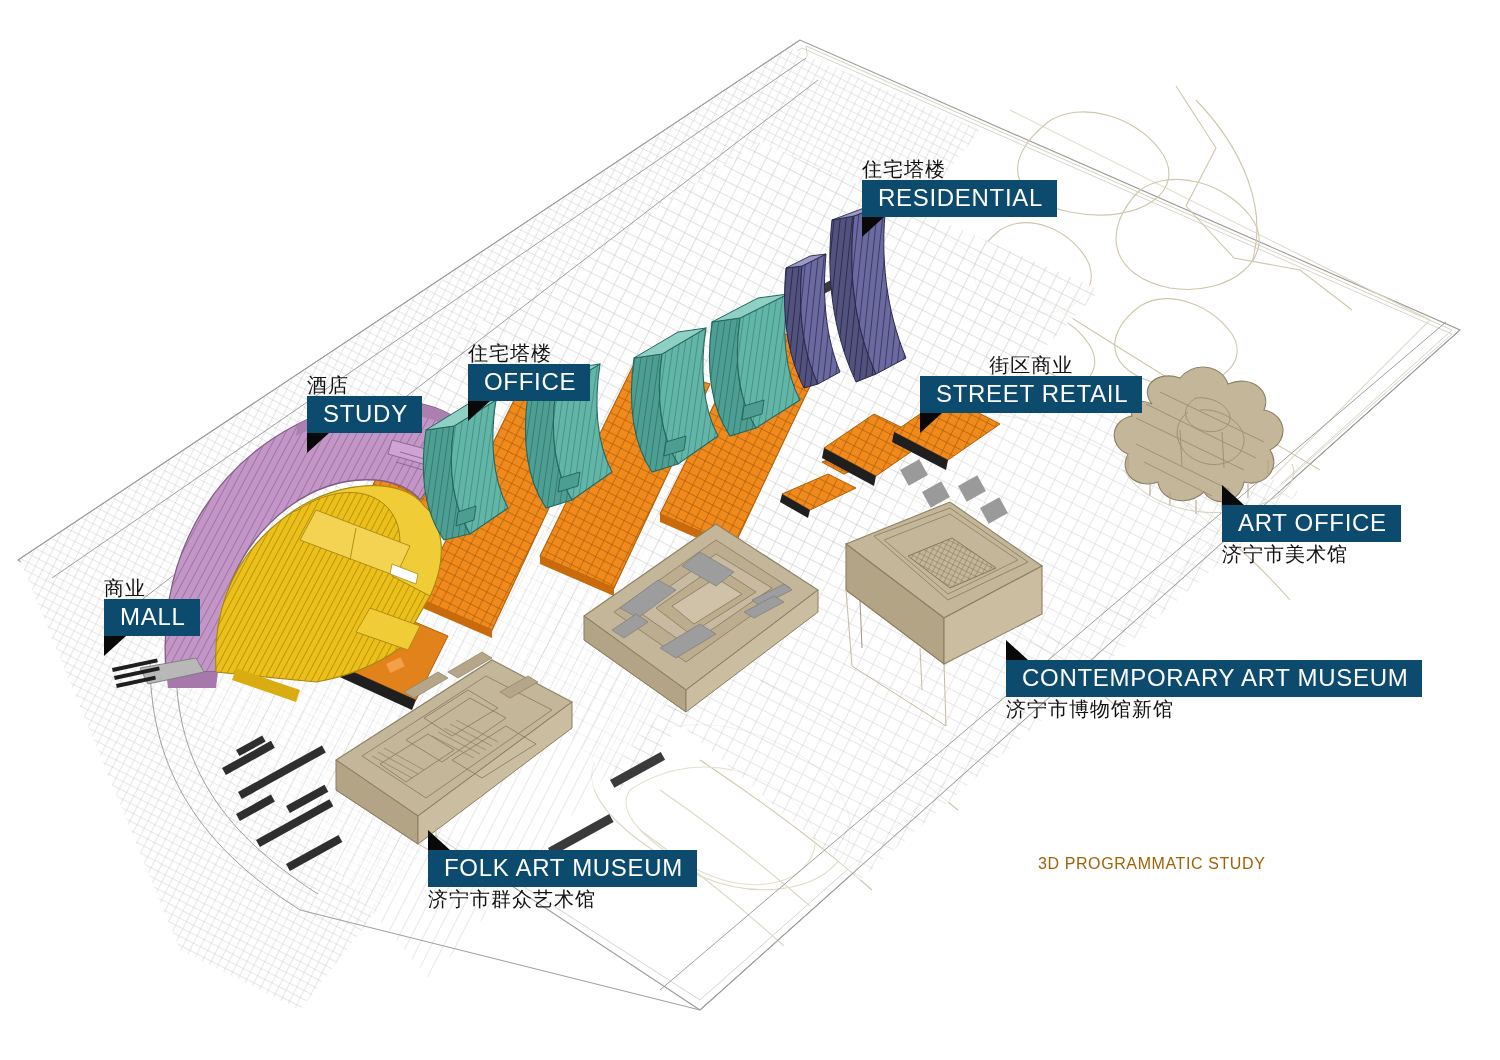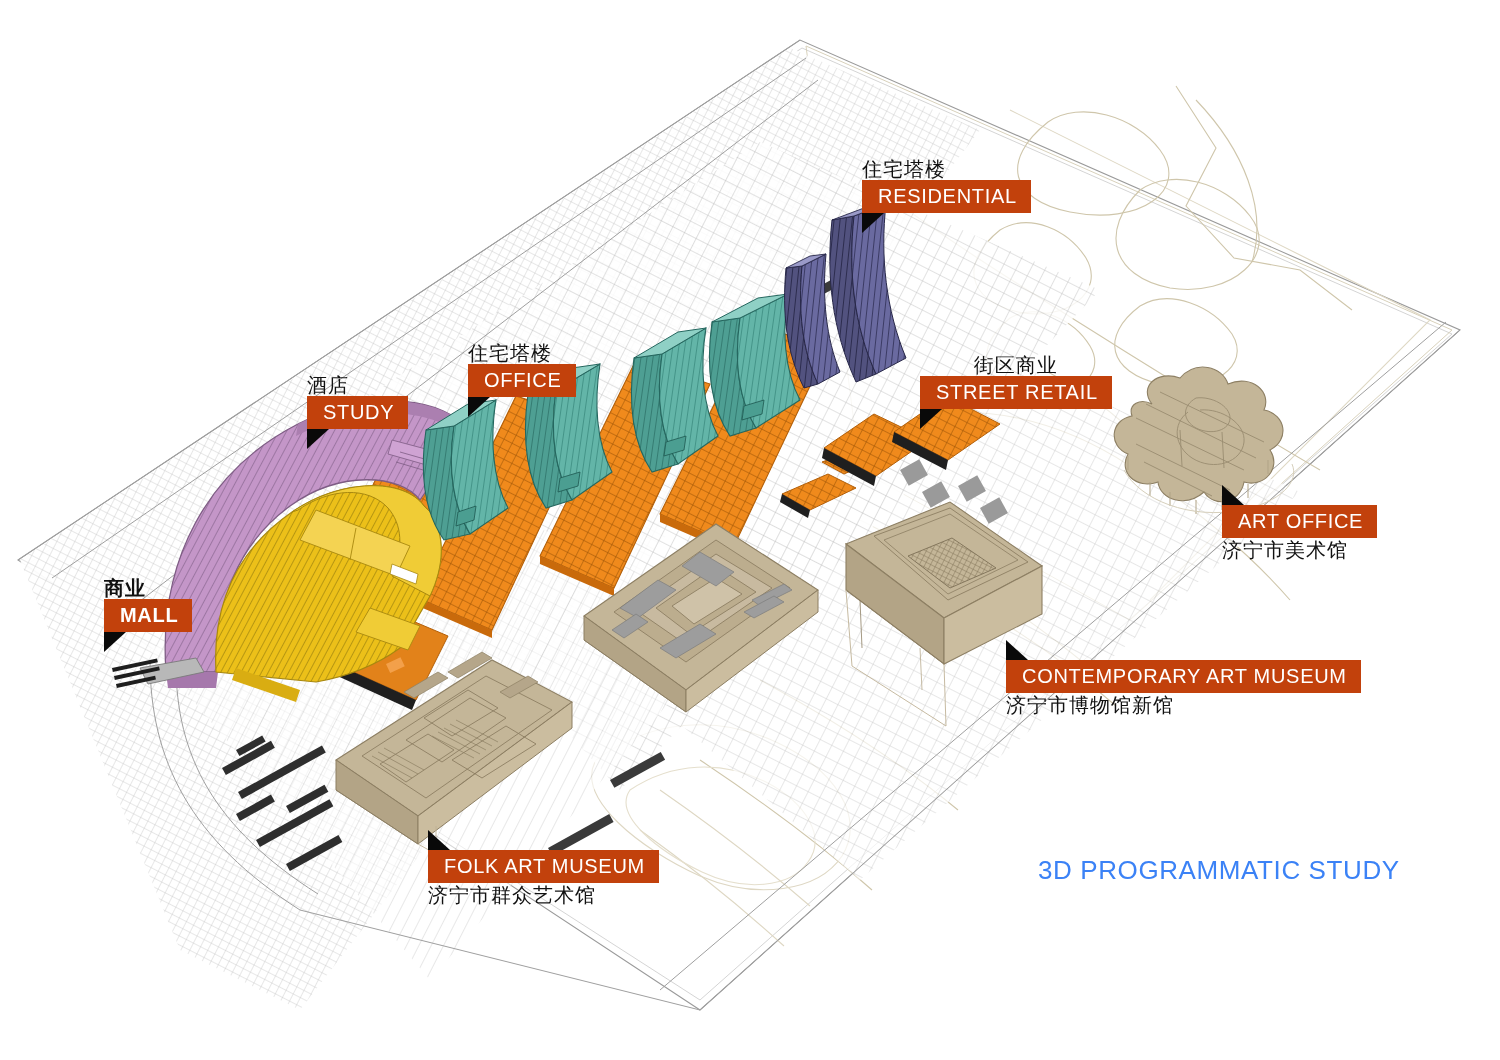--- a/index.html
+++ b/index.html
@@ -4,28 +4,28 @@
 <style>
   html,body{margin:0;padding:0;background:#ffffff;}
   body{width:1500px;height:1060px;overflow:hidden;
        font-family:"Liberation Sans","DejaVu Sans",sans-serif;}
   #stage{position:relative;width:1500px;height:1060px;background:#fff;}
   #scene{position:absolute;inset:0;}
   .lbl{position:absolute;white-space:nowrap;}
   .lbl .cn{font-size:20px;color:#111;line-height:1.05;letter-spacing:1px;
            font-family:"DejaVu Sans","Liberation Sans",sans-serif;}
   .lbl .cn.below{margin-top:2px;}
-  .tag{display:inline-block;background:#c2410c;color:#fff;font-size:20px;
+  .tag{display:inline-block;background:#0c4a6e;color:#fff;font-size:24px;
        letter-spacing:.7px;padding:5px 14px 6px 16px;line-height:1.1;
        position:relative;}
   .tag.ptr-bl::after{content:"";position:absolute;left:0;top:100%;
        border-left:22px solid #090909;border-bottom:20px solid transparent;}
   .tag.ptr-tl::before{content:"";position:absolute;left:0;bottom:100%;
        border-left:22px solid #090909;border-top:20px solid transparent;}
-  .plain{font-size:26px;color:#3b82f6;letter-spacing:.6px;}
+  .plain{font-size:16px;color:#a16207;letter-spacing:.6px;}
 </style>
 </head>
 <body>
 
 <div id="stage">
 
   <svg id="scene" viewBox="0 0 1500 1060">
     <defs>
 
       <pattern id="hatchY" width="6" height="6" patternTransform="rotate(28)" patternUnits="userSpaceOnUse">
@@ -384,21 +384,21 @@
         <path d="M1196 500 L1196 514"></path>
           <path d="M1222 496 L1222 510"></path>
         <path d="M1248 484 L1248 498"></path>
           <path d="M1268 460 L1268 474"></path>
         <path d="M1128 456 L1128 470"></path>
       </g>
       <path d="M1124 470 C1140 500 1190 520 1242 510 C1280 502 1300 482 1292 464" fill="none" stroke="#d6cfbb" stroke-width="1"></path>
     </g>
   </svg>
 
-  <div class="lbl" style="left:104px;top:578px;font-weight:bold;">
+  <div class="lbl" style="left:104px;top:578px;">
     <div class="cn">商业</div>
     <span class="tag ptr-bl">MALL</span>
   </div>
 
   <div class="lbl" style="left:307px;top:375px;">
     <div class="cn">酒店</div>
     <span class="tag ptr-bl">STUDY</span>
   </div>
 
   <div class="lbl" style="left:468px;top:343px;">

